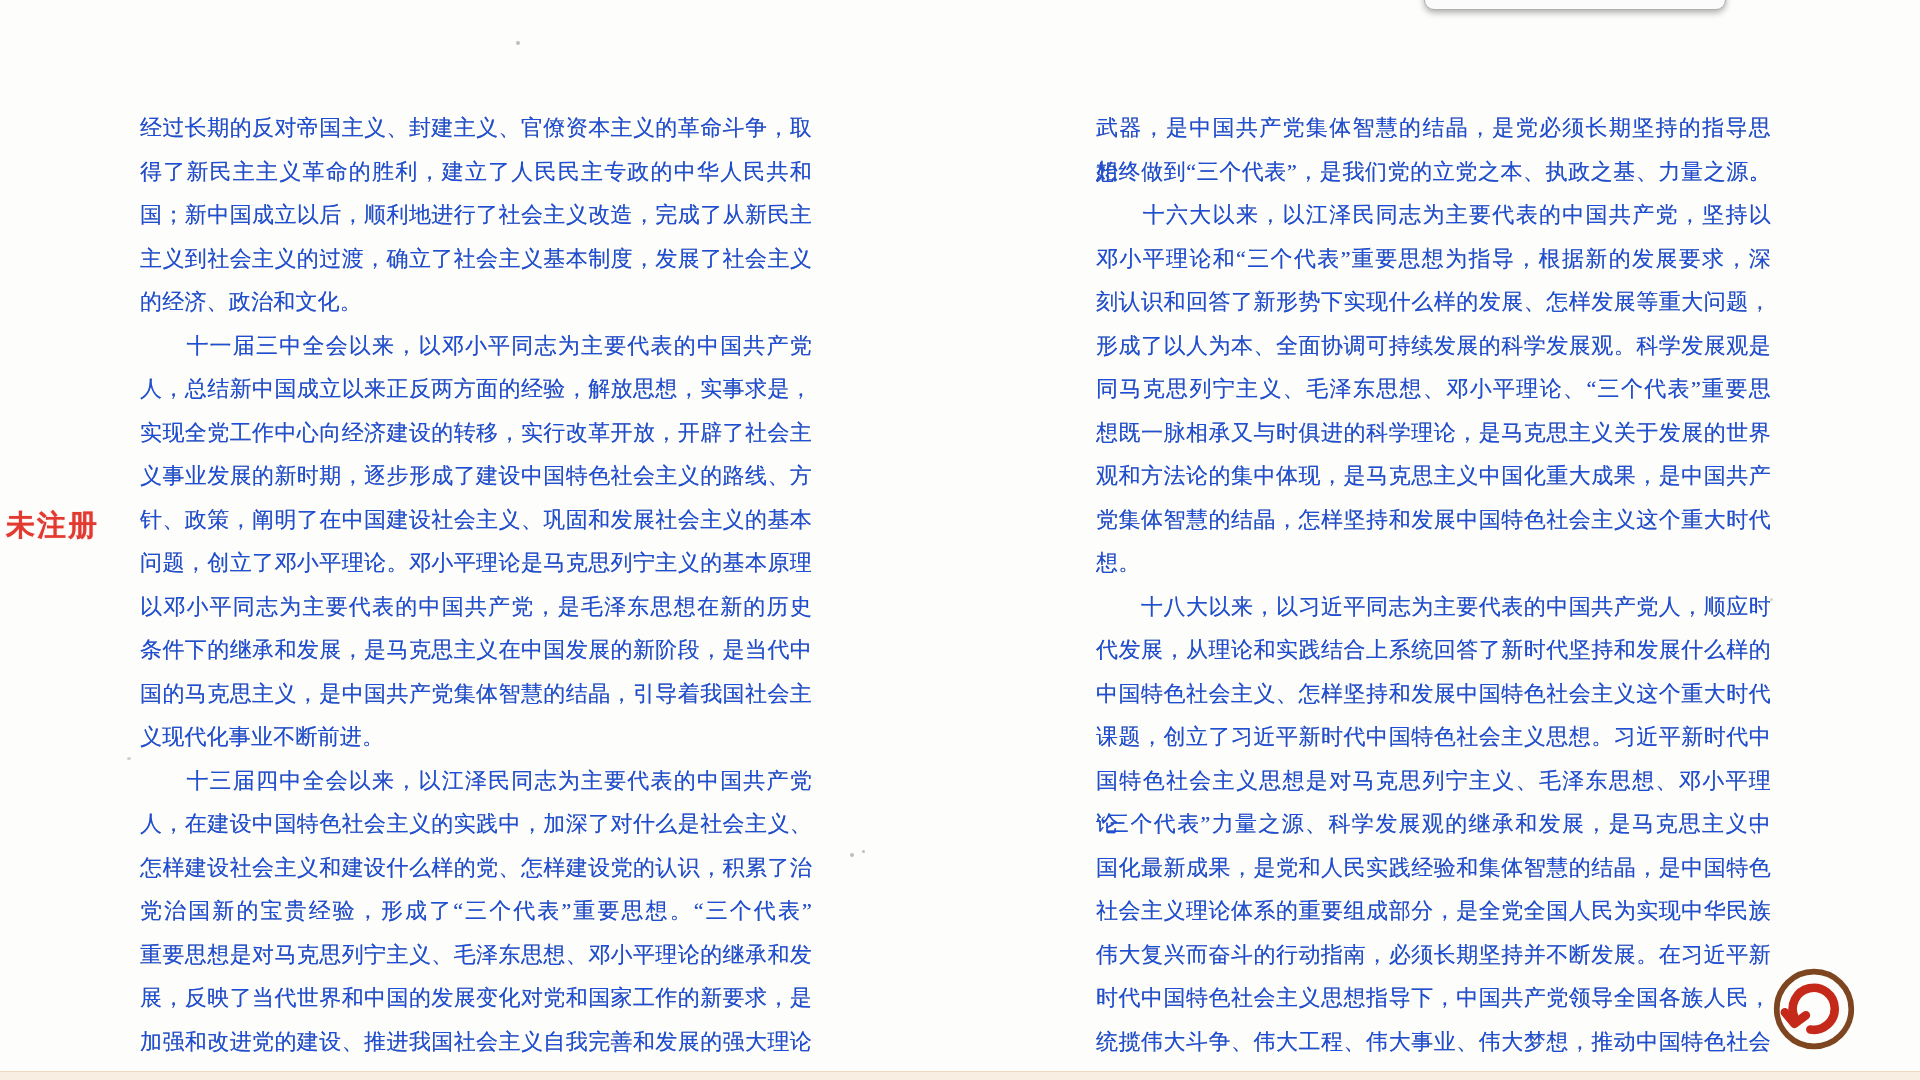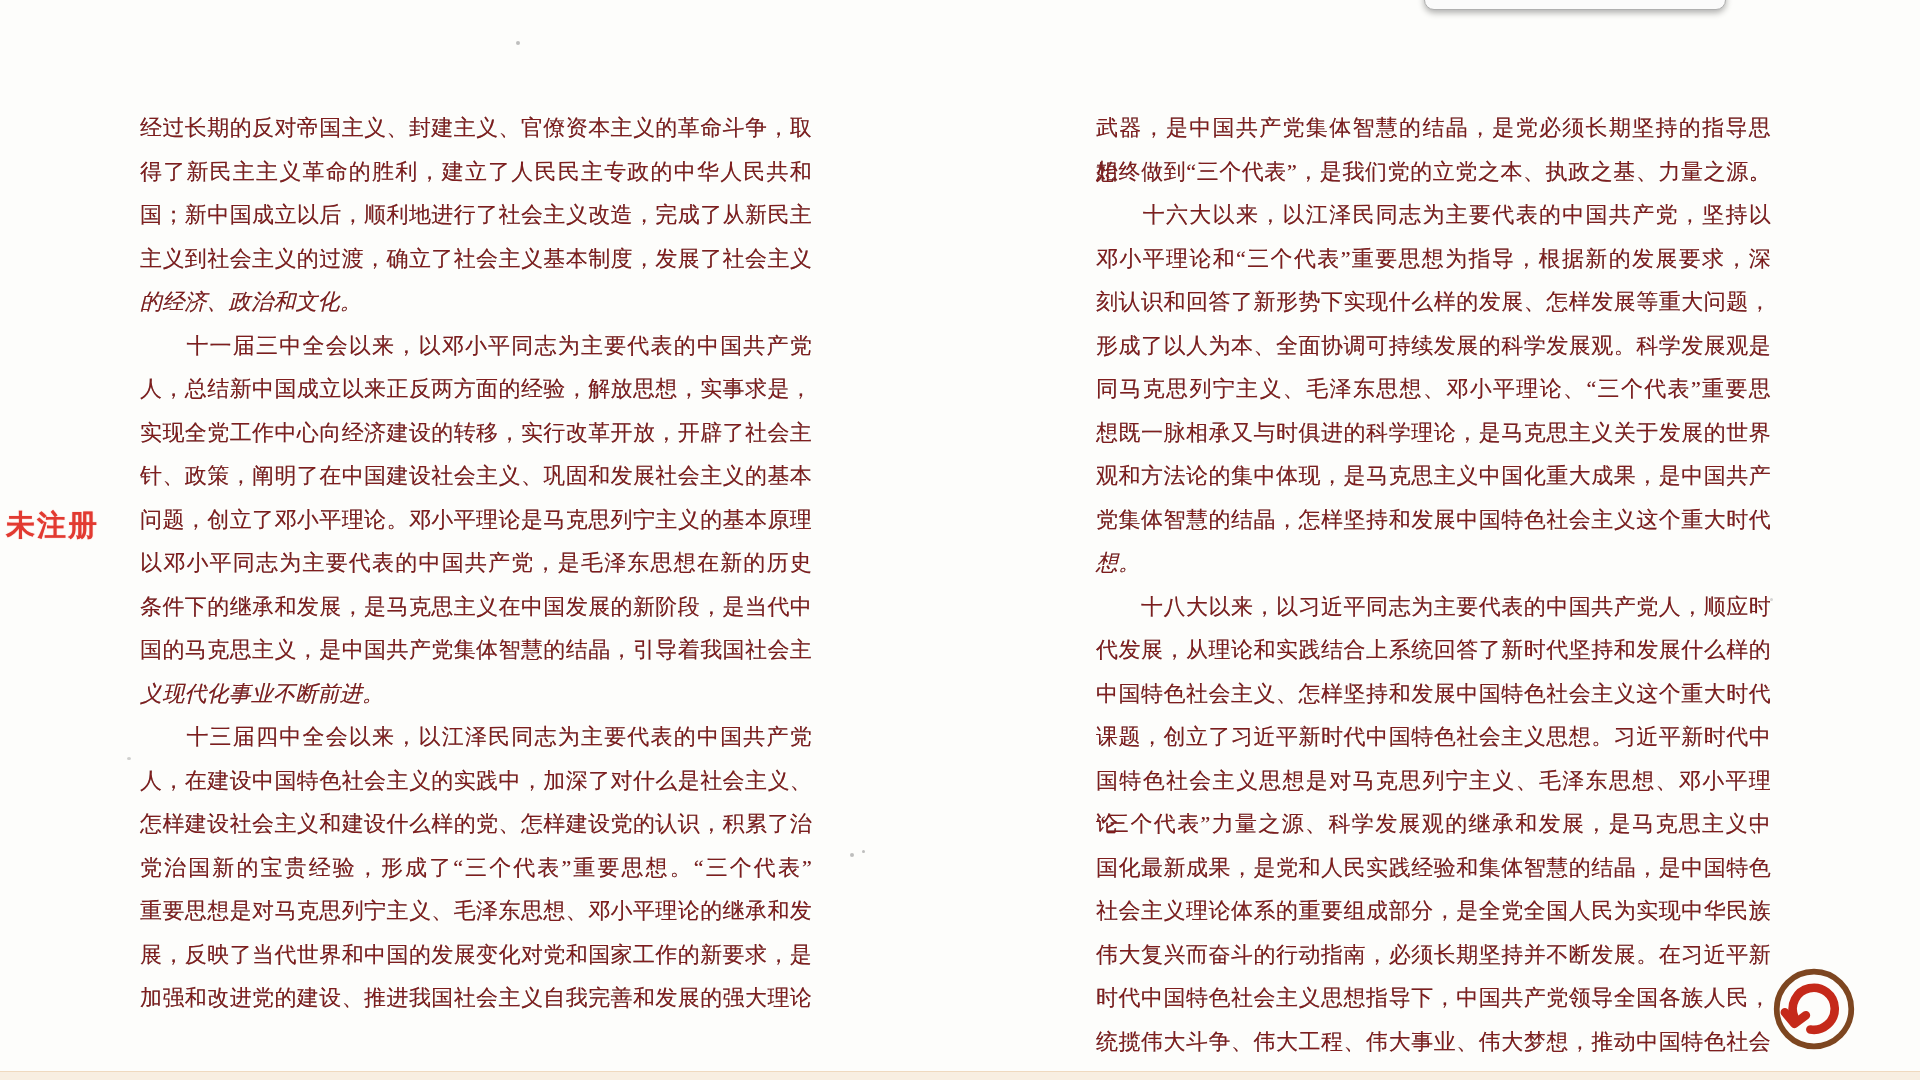--- a/index.html
+++ b/index.html
@@ -11,35 +11,34 @@
   }
   .screen {
     position: relative;
     width: 1920px; height: 1080px;
     background: #fdfdfb;
   }
   
   .page-column {
     position: absolute;
     top: 106px;
-    color: #7f1d1d;
+    color: #1d4ed8;
     font-size: 22px;
     letter-spacing: 0.2px;
   }
   .page-column .line {
     height: 43.5px;
     line-height: 43.5px;
     white-space: pre-wrap;
     text-align: justify;
     text-align-last: justify;
     text-shadow: 0 0 0.6px rgba(60,60,60,0.55);
   }
   .page-column .line.short {
     text-align-last: left;
-    font-style: italic;
   }
   .page-left  { left: 140px;  width: 672px; }
   .page-right { left: 1096px; width: 675px; }
 
   
   .watermark {
     position: absolute;
     left: 6px; top: 506px;
     font-family: "Liberation Sans", "DejaVu Sans", sans-serif;
     font-weight: 700;
@@ -105,20 +104,21 @@
   <div class="page-column page-left">
 
   <div class="line">经过长期的反对帝国主义、封建主义、官僚资本主义的革命斗争，取</div>
       <div class="line">得了新民主主义革命的胜利，建立了人民民主专政的中华人民共和</div>
       <div class="line">国；新中国成立以后，顺利地进行了社会主义改造，完成了从新民主</div>
       <div class="line">主义到社会主义的过渡，确立了社会主义基本制度，发展了社会主义</div>
       <div class="line short">的经济、政治和文化。</div>
       <div class="line">　　十一届三中全会以来，以邓小平同志为主要代表的中国共产党</div>
       <div class="line">人，总结新中国成立以来正反两方面的经验，解放思想，实事求是，</div>
       <div class="line">实现全党工作中心向经济建设的转移，实行改革开放，开辟了社会主</div>
+      <div class="line">义事业发展的新时期，逐步形成了建设中国特色社会主义的路线、方</div>
       <div class="line">针、政策，阐明了在中国建设社会主义、巩固和发展社会主义的基本</div>
       <div class="line">问题，创立了邓小平理论。邓小平理论是马克思列宁主义的基本原理</div>
       <div class="line">以邓小平同志为主要代表的中国共产党，是毛泽东思想在新的历史</div>
       <div class="line">条件下的继承和发展，是马克思主义在中国发展的新阶段，是当代中</div>
       <div class="line">国的马克思主义，是中国共产党集体智慧的结晶，引导着我国社会主</div>
       <div class="line short">义现代化事业不断前进。</div>
       <div class="line">　　十三届四中全会以来，以江泽民同志为主要代表的中国共产党</div>
       <div class="line">人，在建设中国特色社会主义的实践中，加深了对什么是社会主义、</div>
       <div class="line">怎样建设社会主义和建设什么样的党、怎样建设党的认识，积累了治</div>
       <div class="line">党治国新的宝贵经验，形成了“三个代表”重要思想。“三个代表”</div>

